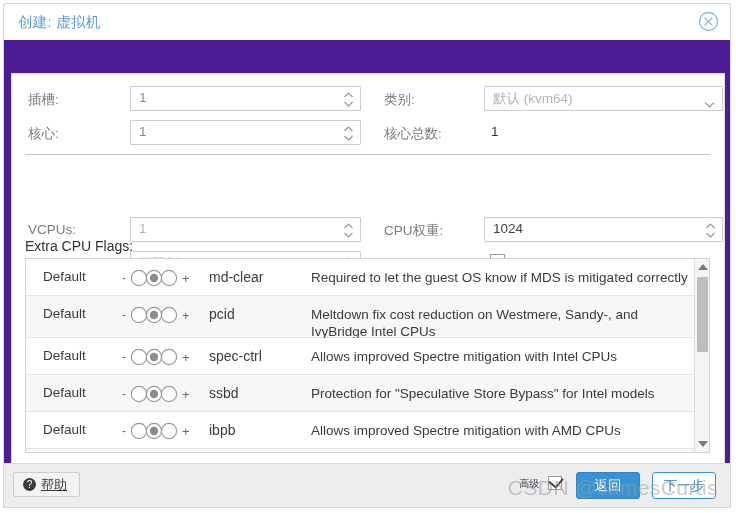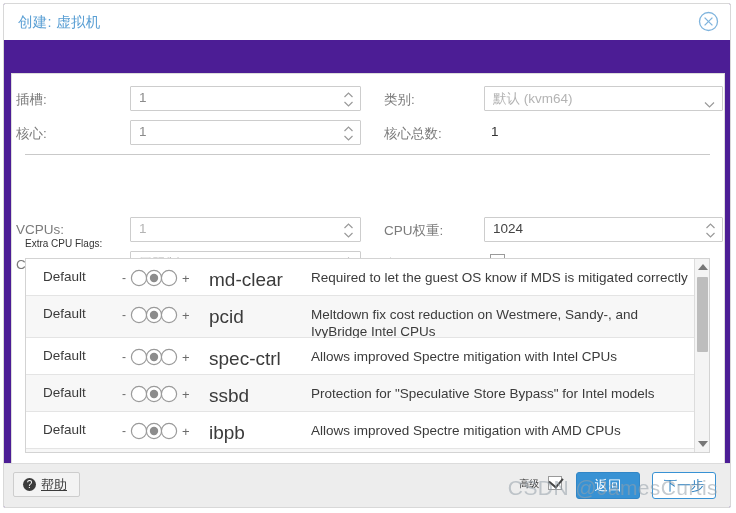--- a/index.html
+++ b/index.html
@@ -99,21 +99,21 @@
     height: 29px;
     margin-bottom: 5px;
   }
   .lbl {
     position: absolute;
     font-size: 13.5px;
     color: #7b7b7b;
     top: 5px;
     white-space: nowrap;
   }
-  .lbl.l1 { left: 4px; }
+  .lbl.l1 { left: 16px; }
   .lbl.l2 { left: 372px; }
 
   .field {
     position: absolute;
     height: 25px;
     box-sizing: border-box;
     border: 1px solid #cdcdcd;
     background: #ffffff;
     border-radius: 1px;
     top: 0;
@@ -174,21 +174,21 @@
     top: 80px;
     width: 685px;
     height: 1px;
     background: #c9c9c9;
   }
 
   .flags-label {
     position: absolute;
     left: 13px;
     top: 164px;
-    font-size: 10px;
+    font-size: 14px;
     color: #333333;
   }
 
   
   .flags-list {
     position: absolute;
     left: 13px;
     top: 184px;
     width: 685px;
     height: 195px;
@@ -220,21 +220,21 @@
     left: 94px;
     top: 10px;
     width: 78px;
     height: 18px;
     cursor: pointer;
   }
   .flag-key {
     position: absolute;
     left: 183px;
     top: 10px;
-    font-size: 19px;
+    font-size: 14px;
     color: #3b3b3b;
   }
   .flag-desc {
     position: absolute;
     left: 285px;
     top: 10px;
     right: 6px;
     font-size: 13.5px;
     color: #3b3b3b;
     line-height: 17px;

